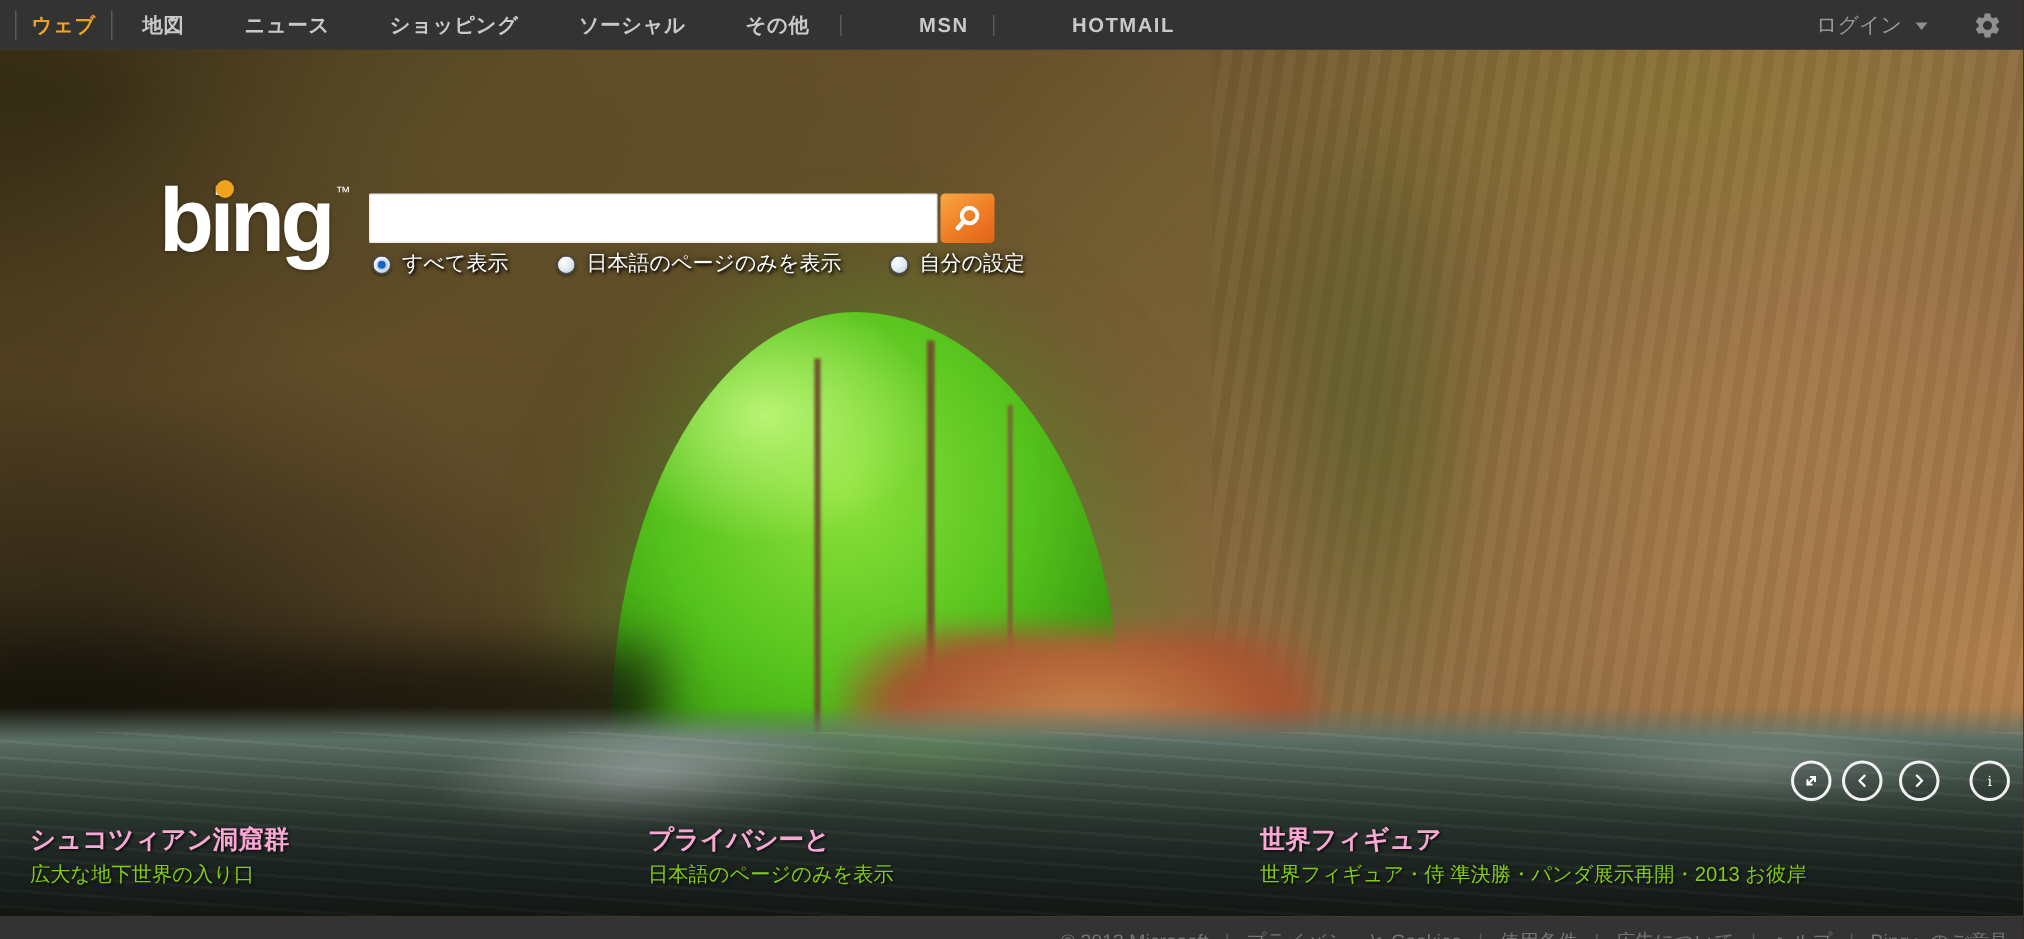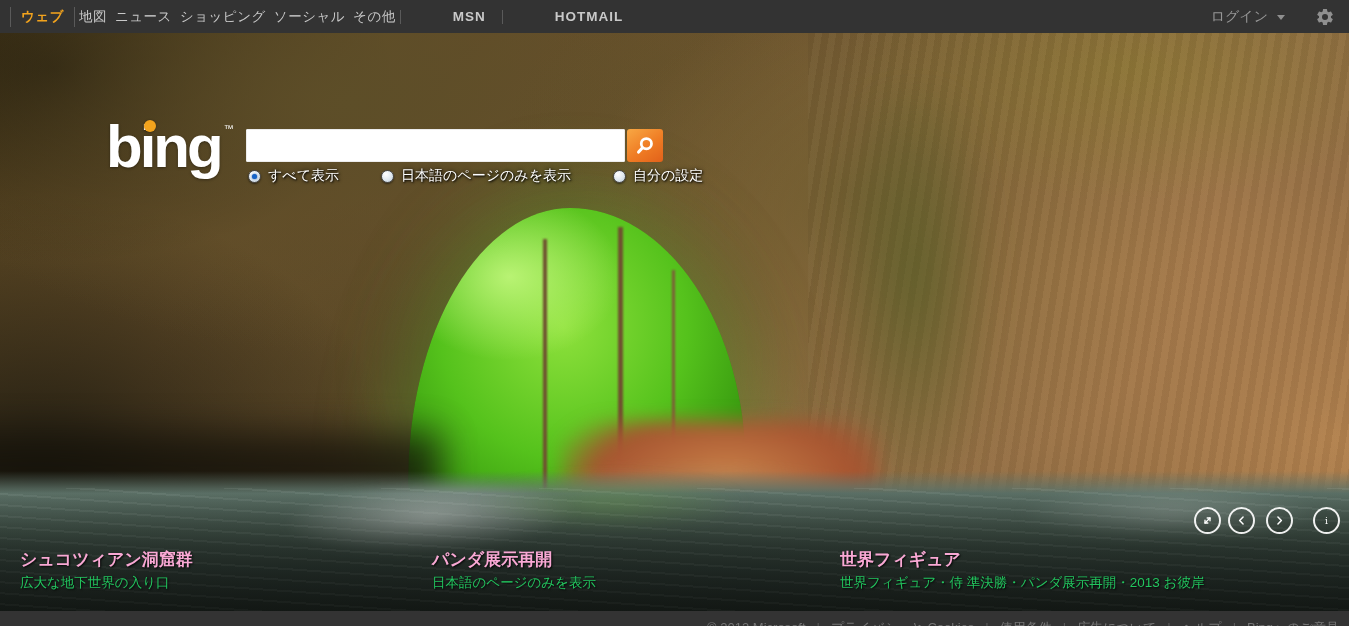--- a/index.html
+++ b/index.html
@@ -13,21 +13,21 @@
   
   .topnav {
     position:absolute; top:0; left:0; right:0; height:33px;
     background:#333333; display:flex; align-items:center;
     z-index:30; padding-left:10px;
   }
   .pipe { width:1px; height:20px; background:#5a5a5a; flex:0 0 auto; }
   .pipe.short { height:14px; }
   .nav-item {
     color:#c9c9c9; font-size:13.5px; text-decoration:none; cursor:pointer;
-    margin:0 4px; white-space:nowrap; letter-spacing:.5px;
+    margin:0 20px; white-space:nowrap; letter-spacing:.5px;font-weight:bold;
   }
   .nav-item.active { color:#f2a31d; font-weight:bold; margin:0 10px; }
   .nav-item.strong { font-weight:bold; letter-spacing:1px; margin:0 16px;padding-left:36px; }
   .nav-right { margin-left:auto; display:flex; padding-right:14px; }
   .login { display:flex; align-items:center; cursor:pointer; color:#979797; font-size:14px; }
   .caret {
     width:0; height:0; margin-left:9px; margin-top:2px;
     border-left:4px solid transparent; border-right:4px solid transparent;
     border-top:5px solid #8f8f8f;
   }
@@ -127,21 +127,21 @@
     width:379px; height:33px; border:1px solid #ececec; background:#fff;
     font-size:17px; padding:0 8px; outline:none; border-radius:1px;
   }
   .search-btn {
     width:36px; height:33px; margin-left:2px; border:none; cursor:pointer; border-radius:3px;
     background:linear-gradient(145deg, #f8a844 0%, #ef7c24 55%, #e2611a 100%);
     display:flex; align-items:center; justify-content:center;
   }
 
   .scopes { position:absolute; left:248px; top:134px; display:flex; align-items:center; z-index:10; }
-  .scope { display:flex; align-items:center; margin-right:42px; cursor:pointer; }
+  .scope { display:flex; align-items:center; margin-right:32px; cursor:pointer; }
   .radio {
     width:13px; height:13px; border-radius:50%; margin-right:7px; position:relative;
     border:1px solid #4a4a4a;
     background:radial-gradient(circle at 35% 30%, #ffffff 0%, #dfe8ef 55%, #b9c6d2 100%);
     box-shadow:0 1px 2px rgba(0,0,0,.5);
   }
   .radio.selected::after {
     content:""; position:absolute; left:3px; top:3px; width:5px; height:5px; border-radius:50%;
     background:#1663c7; box-shadow:0 0 2px #0c4fa8;
   }
@@ -154,21 +154,21 @@
   .infostrip { position:absolute; left:0; top:505px; width:100%; height:73px; z-index:10; }
   .info-col { position:absolute; top:11px; }
   .info-col.c1 { left:20px; }
   .info-col.c2 { left:432px; }
   .info-col.c3 { left:840px; }
   .info-title {
     color:#f9a8d4; font-size:17px; font-weight:bold; line-height:22px;
     text-shadow:1px 1px 2px rgba(0,0,0,.9); cursor:pointer;
   }
   .info-sub {
-    color:#22c55e; font-size:13.5px; line-height:18px; margin-top:3px;
+    color:#84cc16; font-size:13.5px; line-height:18px; margin-top:3px;
     text-shadow:1px 1px 2px rgba(0,0,0,.9); cursor:pointer;
   }
 
   
   .viewer-controls { position:absolute; left:1194px; top:474px; display:flex; align-items:center; z-index:12; }
   .circle-btn {
     width:27px; height:27px; border-radius:50%; border:2px solid rgba(255,255,255,.92);
     background:rgba(0,0,0,.12); cursor:pointer; display:flex; align-items:center; justify-content:center;
     padding:0;
   }
@@ -268,21 +268,21 @@
         <span class="scope-label">自分の設定</span>
       </label>
     </div>
 
     <div class="infostrip">
       <div class="info-col c1">
         <div class="info-title">シュコツィアン洞窟群</div>
         <div class="info-sub">広大な地下世界の入り口</div>
       </div>
       <div class="info-col c2">
-        <div class="info-title">パンダ展示再開</div>
+        <div class="info-title">プライバシーと</div>
         <div class="info-sub">日本語のページのみを表示</div>
       </div>
       <div class="info-col c3">
         <div class="info-title">世界フィギュア</div>
         <div class="info-sub">世界フィギュア・侍 準決勝・パンダ展示再開・2013 お彼岸</div>
       </div>
     </div>
 
     <div class="viewer-controls">
       <button class="circle-btn b1">

